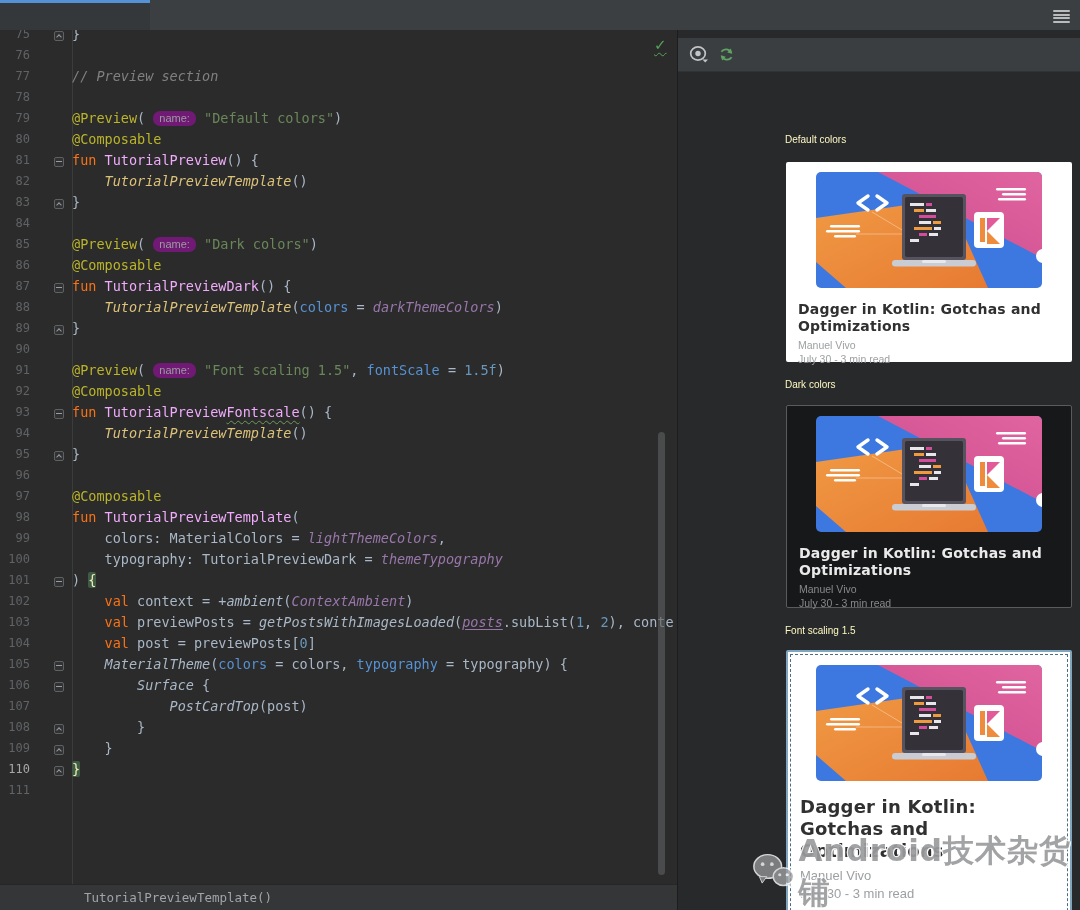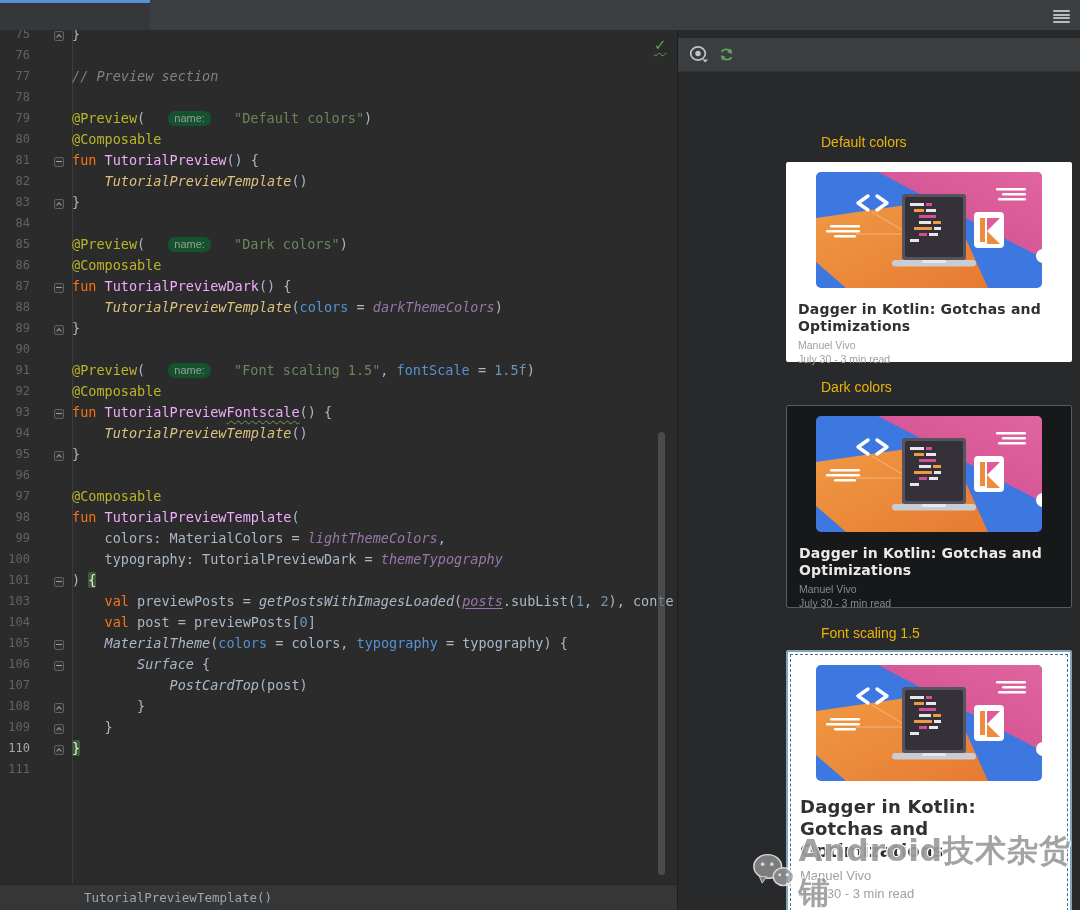--- a/index.html
+++ b/index.html
@@ -30,34 +30,34 @@
   .cl .w{text-decoration:underline wavy #6f9a5c;text-decoration-thickness:1px;text-underline-offset:3px;}
   .cl .c{color:#dcc27a;font-style:italic;}
   .cl .i{color:#a9b7c6;font-style:italic;}
   .cl .s{color:#6a8759;}
   .cl .n{color:#6897bb;}
   .cl .m2{color:#5692d3;}
   .cl .p{color:#9876aa;font-style:italic;}
   .cl .pu{color:#9876aa;font-style:italic;text-decoration:underline;text-underline-offset:2px;}
   .cl .cm{color:#808080;font-style:italic;}
   .cl .bh{background:#3f5b46;color:#f2edb4;border-radius:2px;}
-  .cl .h{background:#14532d;color:#9a9c9e;border-radius:7px;padding:0 6px;font-size:11px;display:inline-block;height:15px;line-height:15px;vertical-align:1px;margin:0 15px;font-family:"Liberation Sans",sans-serif;}
+  .cl .h{background:#701a75;color:#9a9c9e;border-radius:7px;padding:0 6px;font-size:11px;display:inline-block;height:15px;line-height:15px;vertical-align:1px;margin:0 0;font-family:"Liberation Sans",sans-serif;}
   .scrollbar{position:absolute;left:658px;top:402px;width:7px;height:443px;background:#5a5c5e;opacity:.65;border-radius:4px;}
   .inspection{position:absolute;left:654px;top:6px;color:#57a35c;font-size:15px;font-weight:bold;
               text-decoration:underline wavy #57a35c;text-decoration-thickness:1px;text-underline-offset:2px;}
   
   .statusbar{position:absolute;left:0;top:884px;width:677px;height:26px;background:#343638;border-top:1px solid #272727;box-sizing:border-box;}
   .breadcrumb{position:absolute;left:84px;top:0;line-height:25px;color:#a2a5a8;font-size:12.5px;font-family:"DejaVu Sans Mono","Liberation Mono",monospace;}
   
   .panel{position:absolute;left:677px;top:30px;width:403px;height:880px;background:#28292b;border-left:1px solid #1d1d1d;box-sizing:border-box;overflow:hidden;}
   .panel-toolbar{position:absolute;left:0;right:0;top:8px;height:33px;background:#3b3e41;border-bottom:1px solid #303234;}
   .tool-icon{position:absolute;top:8px;cursor:pointer;}
   .eye{left:11px;}
   .refresh{left:40px;}
-  .preview-label{position:absolute;left:107px;color:#eab308;font-size:14px;margin-left:36px;}
+  .preview-label{position:absolute;left:107px;color:#fef9c3;font-size:10px;}
   .preview-card{position:absolute;left:108px;width:286px;background:#fff;border-radius:2px;box-sizing:border-box;cursor:pointer;}
   .preview-card .hero{margin:10px auto 0;width:226px;height:116px;border-radius:5px;overflow:hidden;}
   .card-title{margin:13px 12px 0;font-family:"DejaVu Sans",sans-serif;font-weight:bold;font-size:14px;line-height:17px;color:#303030;white-space:pre-line;letter-spacing:.2px;}
   .card-author{margin:4px 12px 0;font-size:10.5px;color:#9da0a2;}
   .card-meta{margin:2px 12px 0;font-size:10.5px;color:#9da0a2;}
   .preview-card.dark{background:#17181a;border:1px solid #595b5d;}
   .preview-card.dark .card-title{color:#eaeaea;}
   .preview-card.dark .card-author,.preview-card.dark .card-meta{color:#87898b;}
   .preview-card.selected{border:2px solid #7fa5bf;outline:1px dashed #4a6b82;outline-offset:-5px;}
   .preview-card.large .hero{margin-top:13px;}
@@ -113,20 +113,21 @@
         <div class="line"><span class="ln">92</span><span class="fold"></span><span class="cl"><span class="a">@Composable</span></span></div>
         <div class="line"><span class="ln">93</span><span class="fold"><i class="m start"></i></span><span class="cl"><span class="k">fun </span><span class="f">TutorialPreview</span><span class="f w">Fontscale</span><span class="t">() {</span></span></div>
         <div class="line"><span class="ln">94</span><span class="fold"></span><span class="cl"><span class="t">    </span><span class="c">TutorialPreviewTemplate</span><span class="t">()</span></span></div>
         <div class="line"><span class="ln">95</span><span class="fold"><i class="m end"></i></span><span class="cl"><span class="t">}</span></span></div>
         <div class="line"><span class="ln">96</span><span class="fold"></span><span class="cl"></span></div>
         <div class="line"><span class="ln">97</span><span class="fold"></span><span class="cl"><span class="a">@Composable</span></span></div>
         <div class="line"><span class="ln">98</span><span class="fold"></span><span class="cl"><span class="k">fun </span><span class="f">TutorialPreviewTemplate</span><span class="t">(</span></span></div>
         <div class="line"><span class="ln">99</span><span class="fold"></span><span class="cl"><span class="t">    colors: MaterialColors = </span><span class="p">lightThemeColors</span><span class="t">,</span></span></div>
         <div class="line"><span class="ln">100</span><span class="fold"></span><span class="cl"><span class="t">    typography: TutorialPreviewDark = </span><span class="p">themeTypography</span></span></div>
         <div class="line"><span class="ln">101</span><span class="fold"><i class="m start"></i></span><span class="cl"><span class="t">) </span><span class="bh">{</span></span></div>
+        <div class="line"><span class="ln">102</span><span class="fold"></span><span class="cl"><span class="t">    </span><span class="k">val</span><span class="t"> context = +</span><span class="i">ambient</span><span class="t">(</span><span class="p">ContextAmbient</span><span class="t">)</span></span></div>
         <div class="line"><span class="ln">103</span><span class="fold"></span><span class="cl"><span class="t">    </span><span class="k">val</span><span class="t"> previewPosts = </span><span class="i">getPostsWithImagesLoaded</span><span class="t">(</span><span class="pu">posts</span><span class="t">.subList(</span><span class="n">1</span><span class="t">, </span><span class="n">2</span><span class="t">), conte</span></span></div>
         <div class="line"><span class="ln">104</span><span class="fold"></span><span class="cl"><span class="t">    </span><span class="k">val</span><span class="t"> post = previewPosts[</span><span class="n">0</span><span class="t">]</span></span></div>
         <div class="line"><span class="ln">105</span><span class="fold"><i class="m start"></i></span><span class="cl"><span class="t">    </span><span class="i">MaterialTheme</span><span class="t">(</span><span class="m2">colors</span><span class="t"> = colors, </span><span class="m2">typography</span><span class="t"> = typography) {</span></span></div>
         <div class="line"><span class="ln">106</span><span class="fold"><i class="m start"></i></span><span class="cl"><span class="t">        </span><span class="i">Surface</span><span class="t"> {</span></span></div>
         <div class="line"><span class="ln">107</span><span class="fold"></span><span class="cl"><span class="t">            </span><span class="i">PostCardTop</span><span class="t">(post)</span></span></div>
         <div class="line"><span class="ln">108</span><span class="fold"><i class="m end"></i></span><span class="cl"><span class="t">        }</span></span></div>
         <div class="line"><span class="ln">109</span><span class="fold"><i class="m end"></i></span><span class="cl"><span class="t">    }</span></span></div>
         <div class="line act"><span class="ln">110</span><span class="fold"><i class="m end"></i></span><span class="cl"><span class="bh">}</span></span></div>
         <div class="line"><span class="ln">111</span><span class="fold"></span><span class="cl"></span></div>
       </div>

